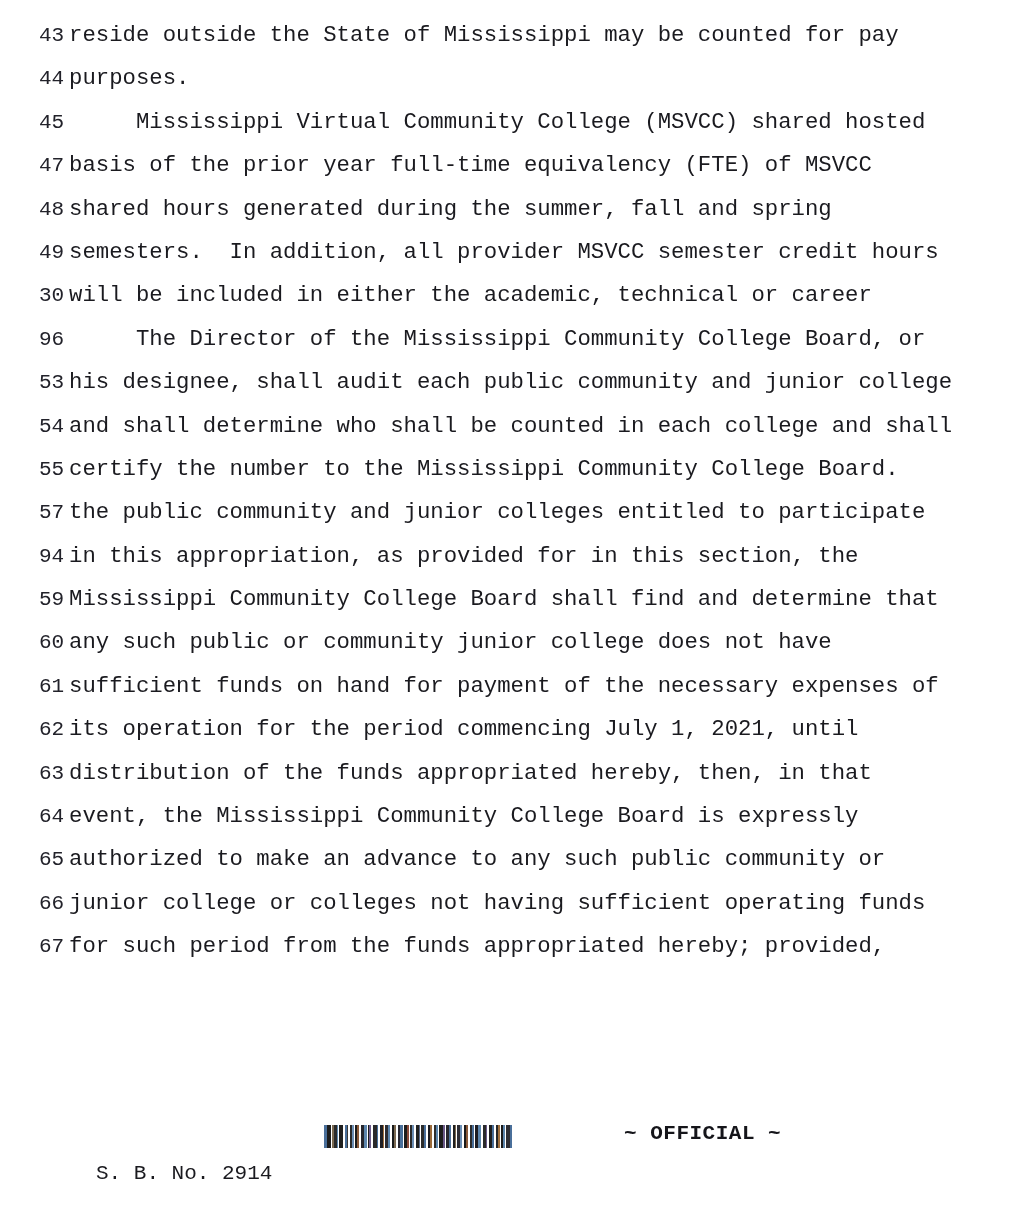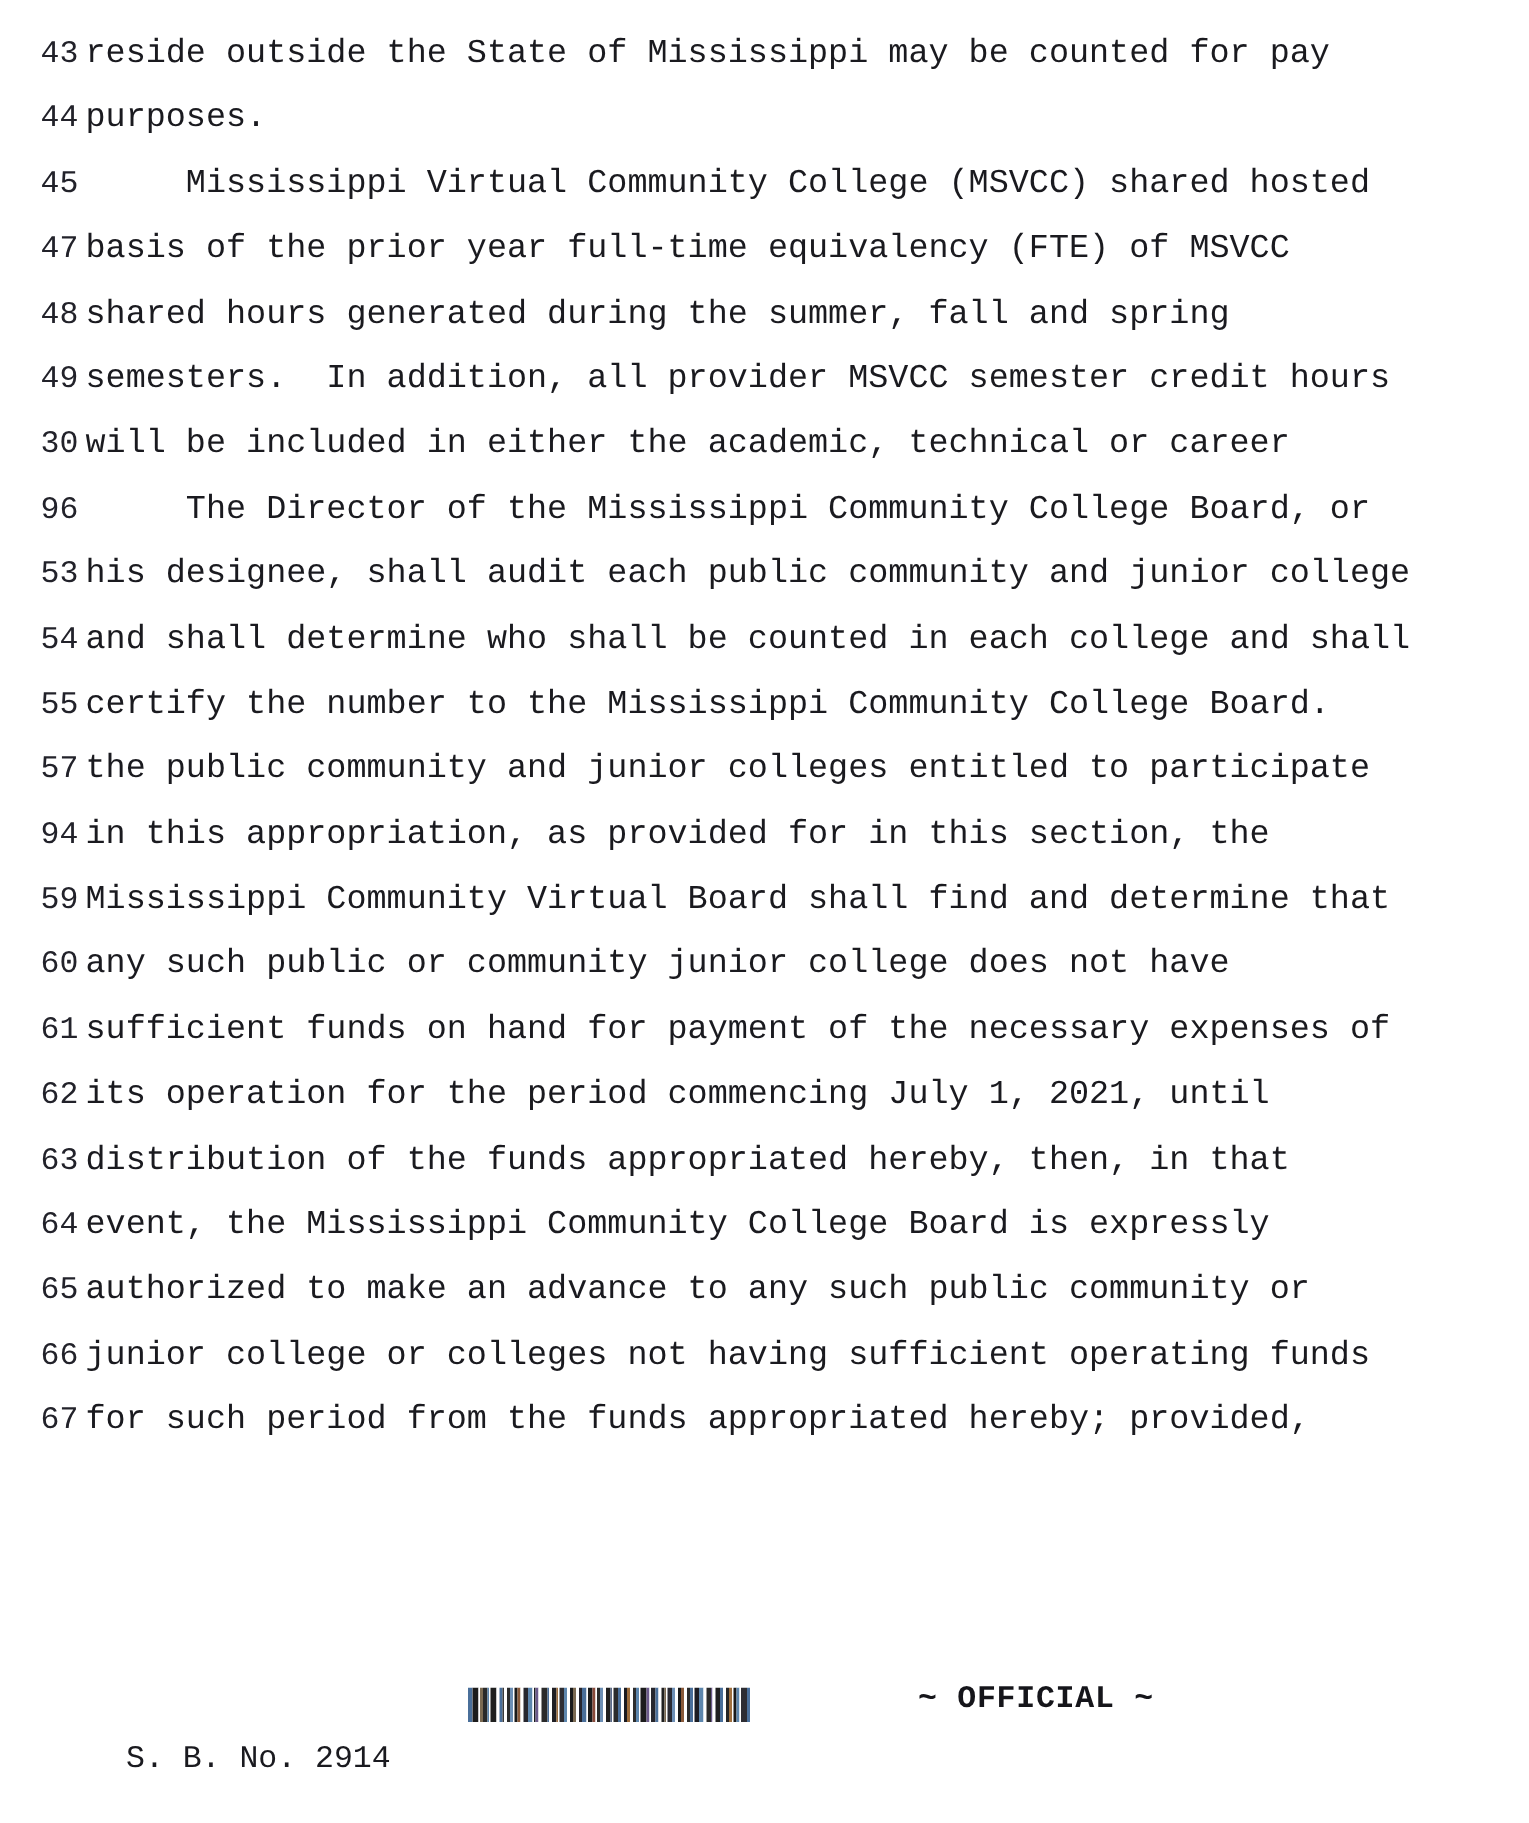--- a/index.html
+++ b/index.html
@@ -14,21 +14,21 @@
     position: relative;
     overflow: hidden;
     font-family: "Liberation Mono", "DejaVu Sans Mono", monospace;
     color: #1c1c20;
     -webkit-font-smoothing: antialiased;
   }
 
   
   .page {
     position: absolute;
-    left: 0;
+    left: 12px;
     top: 0;
     width: 835px;
     height: 1215px;
   }
 
   .text-block {
     position: absolute;
     left: 0;
     top: 14px;
     width: 1019px;
@@ -120,21 +120,21 @@
       <div class="doc-line"><span class="line-no">47</span><span class="line-text">basis of the prior year full-time equivalency (FTE) of MSVCC</span></div>
       <div class="doc-line"><span class="line-no">48</span><span class="line-text">shared hours generated during the summer, fall and spring</span></div>
       <div class="doc-line"><span class="line-no">49</span><span class="line-text">semesters.  In addition, all provider MSVCC semester credit hours</span></div>
       <div class="doc-line"><span class="line-no">30</span><span class="line-text">will be included in either the academic, technical or career</span></div>
       <div class="doc-line"><span class="line-no">96</span><span class="line-text">     The Director of the Mississippi Community College Board, or</span></div>
       <div class="doc-line"><span class="line-no">53</span><span class="line-text">his designee, shall audit each public community and junior college</span></div>
       <div class="doc-line"><span class="line-no">54</span><span class="line-text">and shall determine who shall be counted in each college and shall</span></div>
       <div class="doc-line"><span class="line-no">55</span><span class="line-text">certify the number to the Mississippi Community College Board.</span></div>
       <div class="doc-line"><span class="line-no">57</span><span class="line-text">the public community and junior colleges entitled to participate</span></div>
       <div class="doc-line"><span class="line-no">94</span><span class="line-text">in this appropriation, as provided for in this section, the</span></div>
-      <div class="doc-line"><span class="line-no">59</span><span class="line-text">Mississippi Community Virtual Board shall find and determine that</span></div>
+      <div class="doc-line"><span class="line-no">59</span><span class="line-text">Mississippi Community College Board shall find and determine that</span></div>
       <div class="doc-line"><span class="line-no">60</span><span class="line-text">any such public or community junior college does not have</span></div>
       <div class="doc-line"><span class="line-no">61</span><span class="line-text">sufficient funds on hand for payment of the necessary expenses of</span></div>
       <div class="doc-line"><span class="line-no">62</span><span class="line-text">its operation for the period commencing July 1, 2021, until</span></div>
       <div class="doc-line"><span class="line-no">63</span><span class="line-text">distribution of the funds appropriated hereby, then, in that</span></div>
       <div class="doc-line"><span class="line-no">64</span><span class="line-text">event, the Mississippi Community College Board is expressly</span></div>
       <div class="doc-line"><span class="line-no">65</span><span class="line-text">authorized to make an advance to any such public community or</span></div>
       <div class="doc-line"><span class="line-no">66</span><span class="line-text">junior college or colleges not having sufficient operating funds</span></div>
       <div class="doc-line"><span class="line-no">67</span><span class="line-text">for such period from the funds appropriated hereby; provided,</span></div>
     </div>
 

